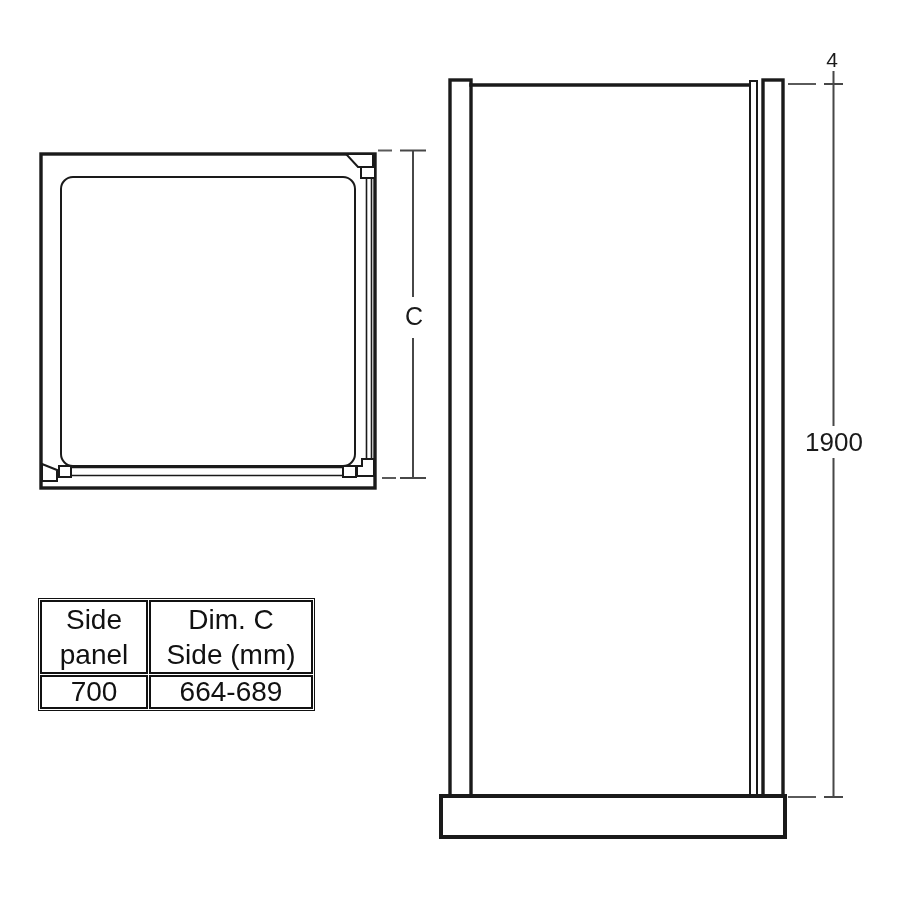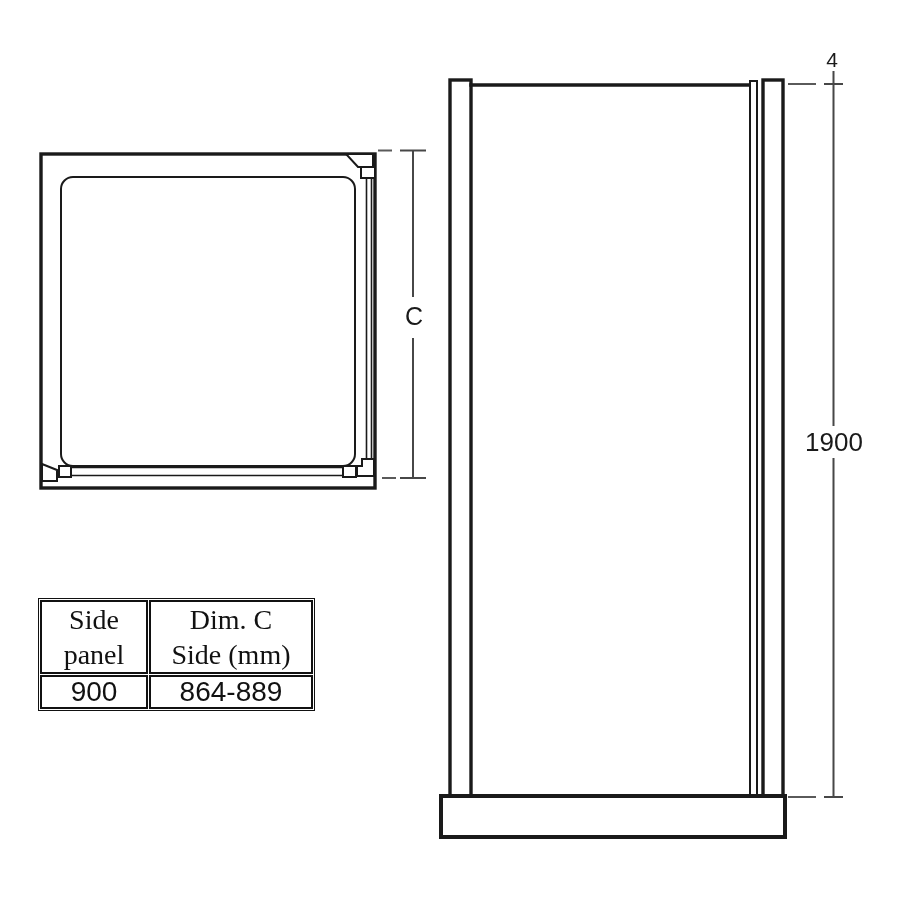--- a/index.html
+++ b/index.html
@@ -25,21 +25,21 @@
   .size-table{
     position:absolute;left:38px;top:598px;
     border-collapse:separate;border-spacing:1px;
     background:#ffffff;border:1px solid #111;
     table-layout:fixed;
   }
   .size-table th,.size-table td{
     border:2px solid #111;background:#fff;text-align:center;vertical-align:middle;
     font-size:28px;font-weight:normal;padding:0;color:#111;
   }
-  .size-table th{height:69px;font-family:Liberation Serif, serif;}
+  .size-table th{height:69px;}
   .size-table td{height:30px;line-height:30px;}
   .col-side{width:104px;}
   .col-dimc{width:160px;}
   .hline{display:block;line-height:35px;}
 </style>
 </head>
 <body>
 
 <div class="canvas">
 
@@ -110,19 +110,19 @@
           <span class="hline">panel</span>
         </th>
         <th class="col-dimc">
           <span class="hline">Dim. C</span>
           <span class="hline">Side (mm)</span>
         </th>
       </tr>
     </thead>
     <tbody>
       <tr>
-        <td>900</td>
-        <td>864-889</td>
+        <td>700</td>
+        <td>664-689</td>
       </tr>
     </tbody>
   </table>
 
 </div>
 
 </body></html>

